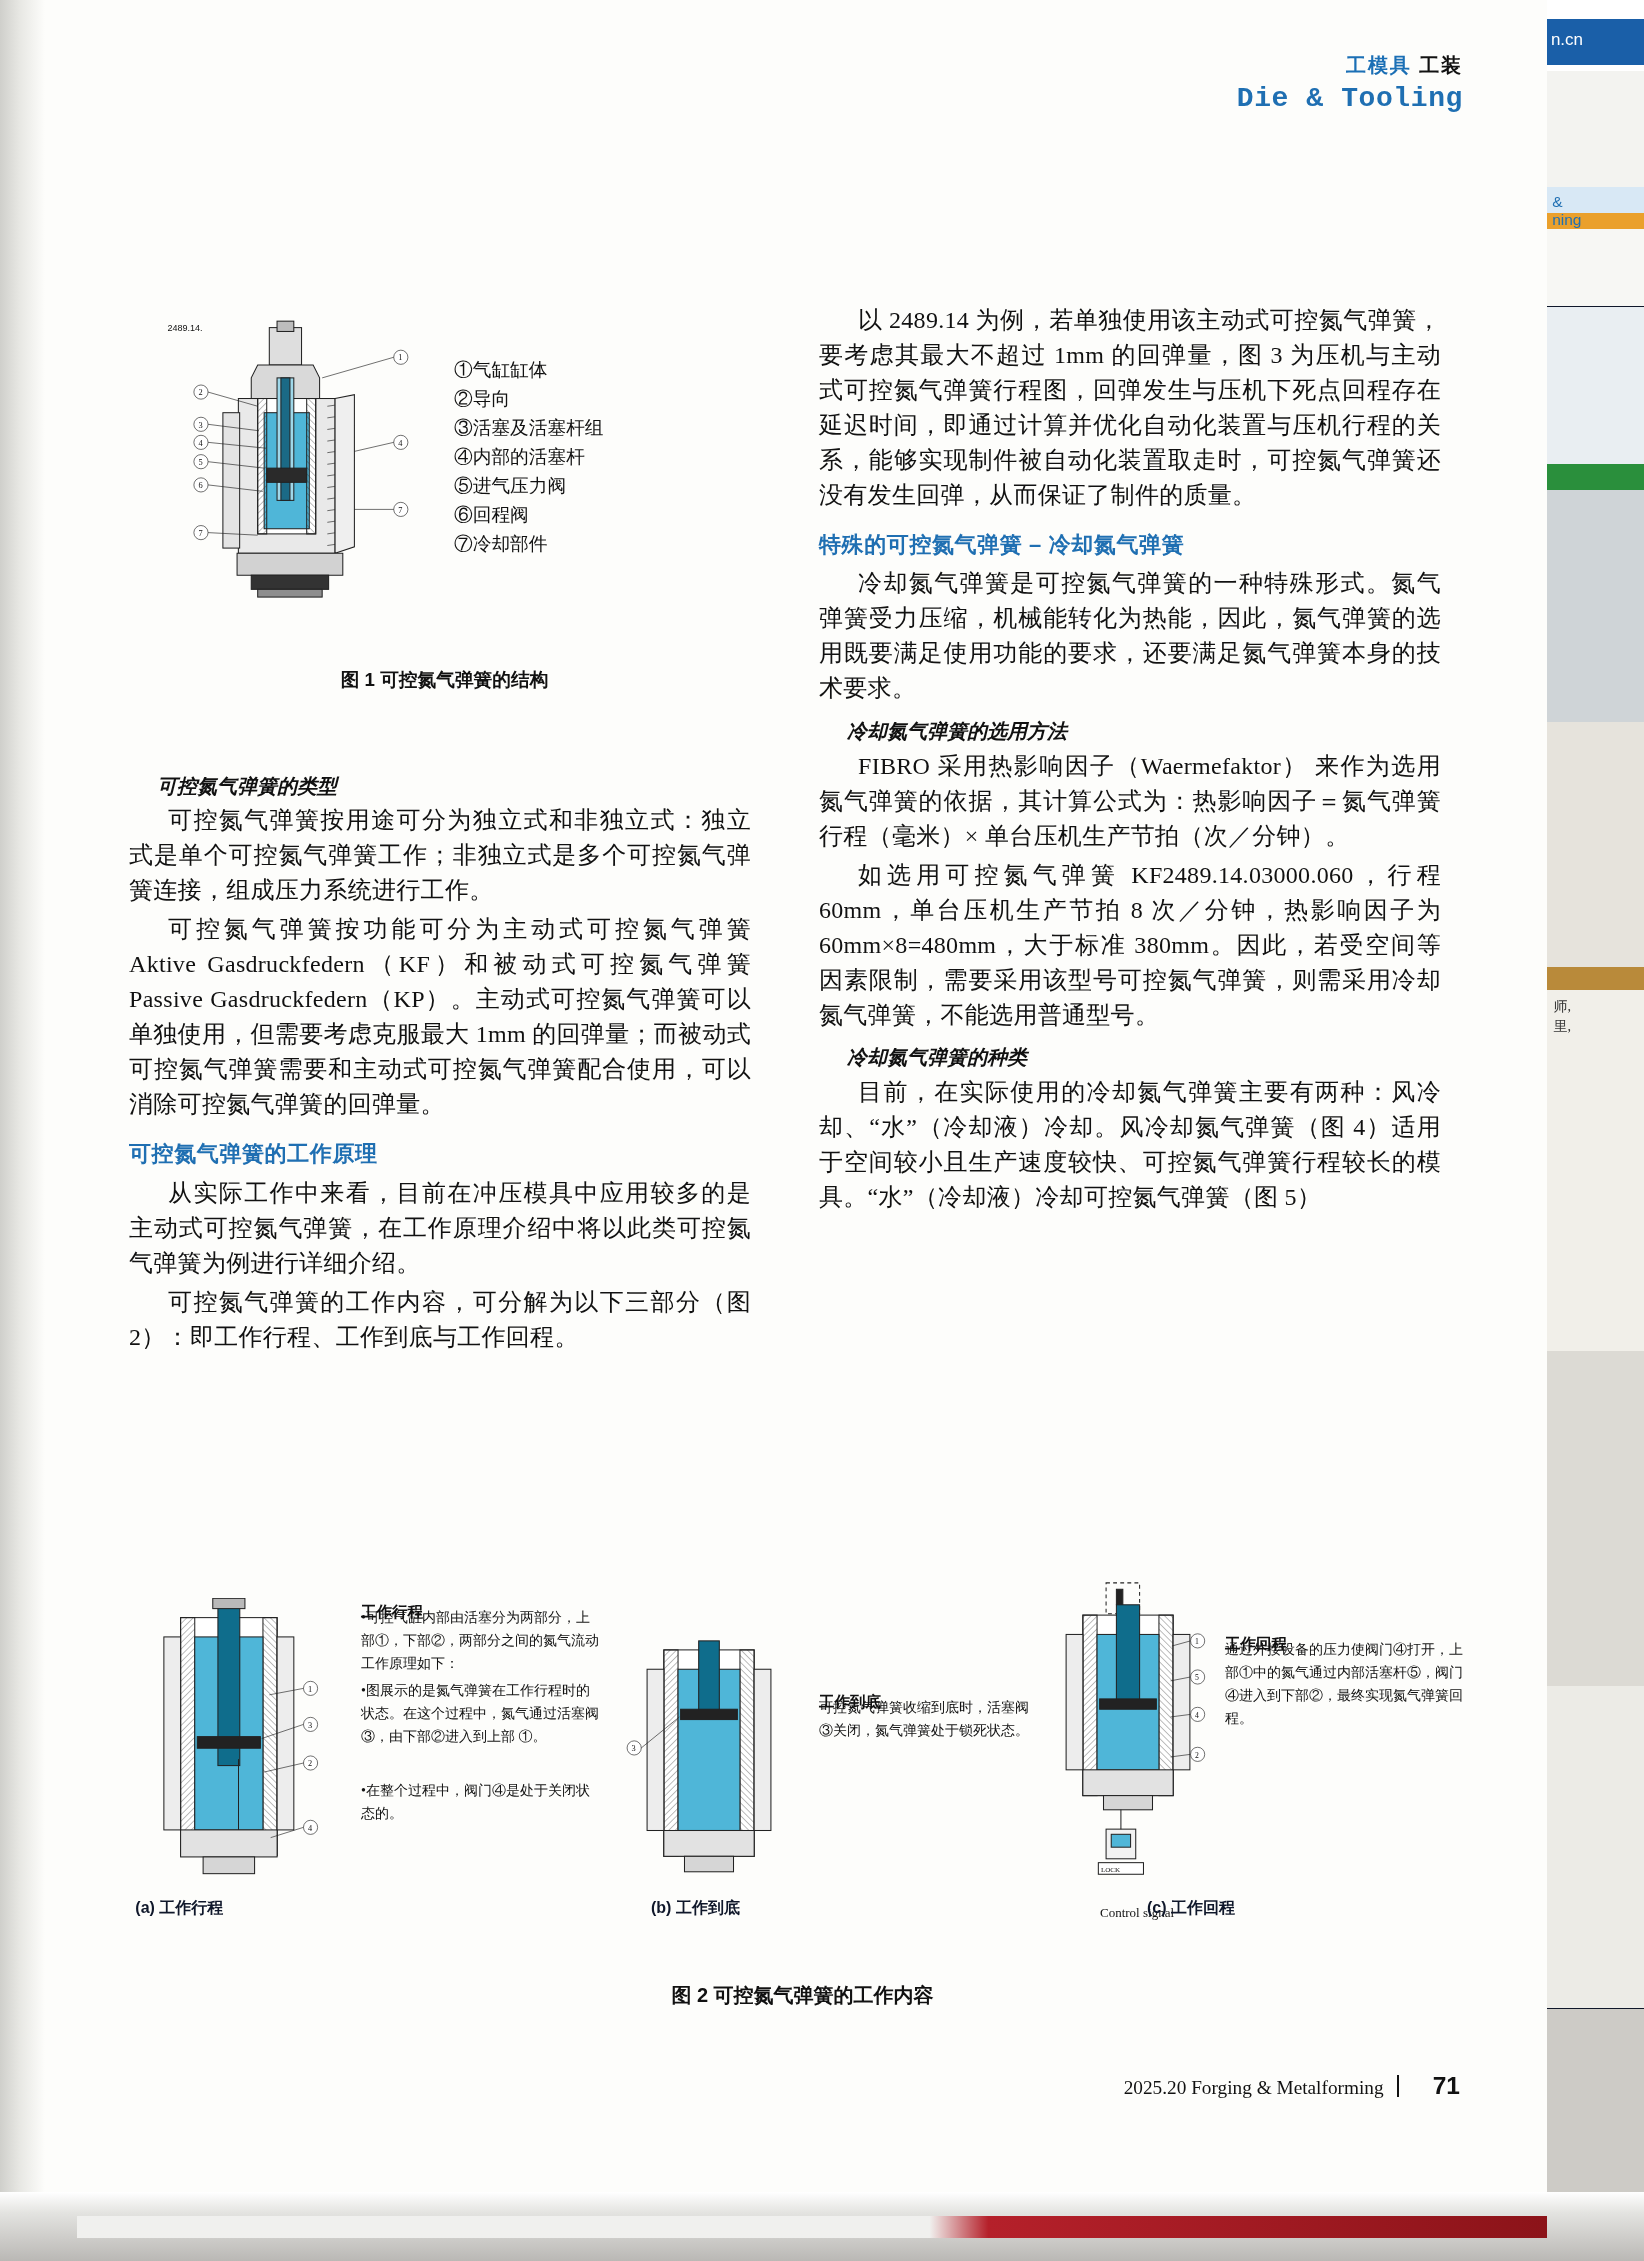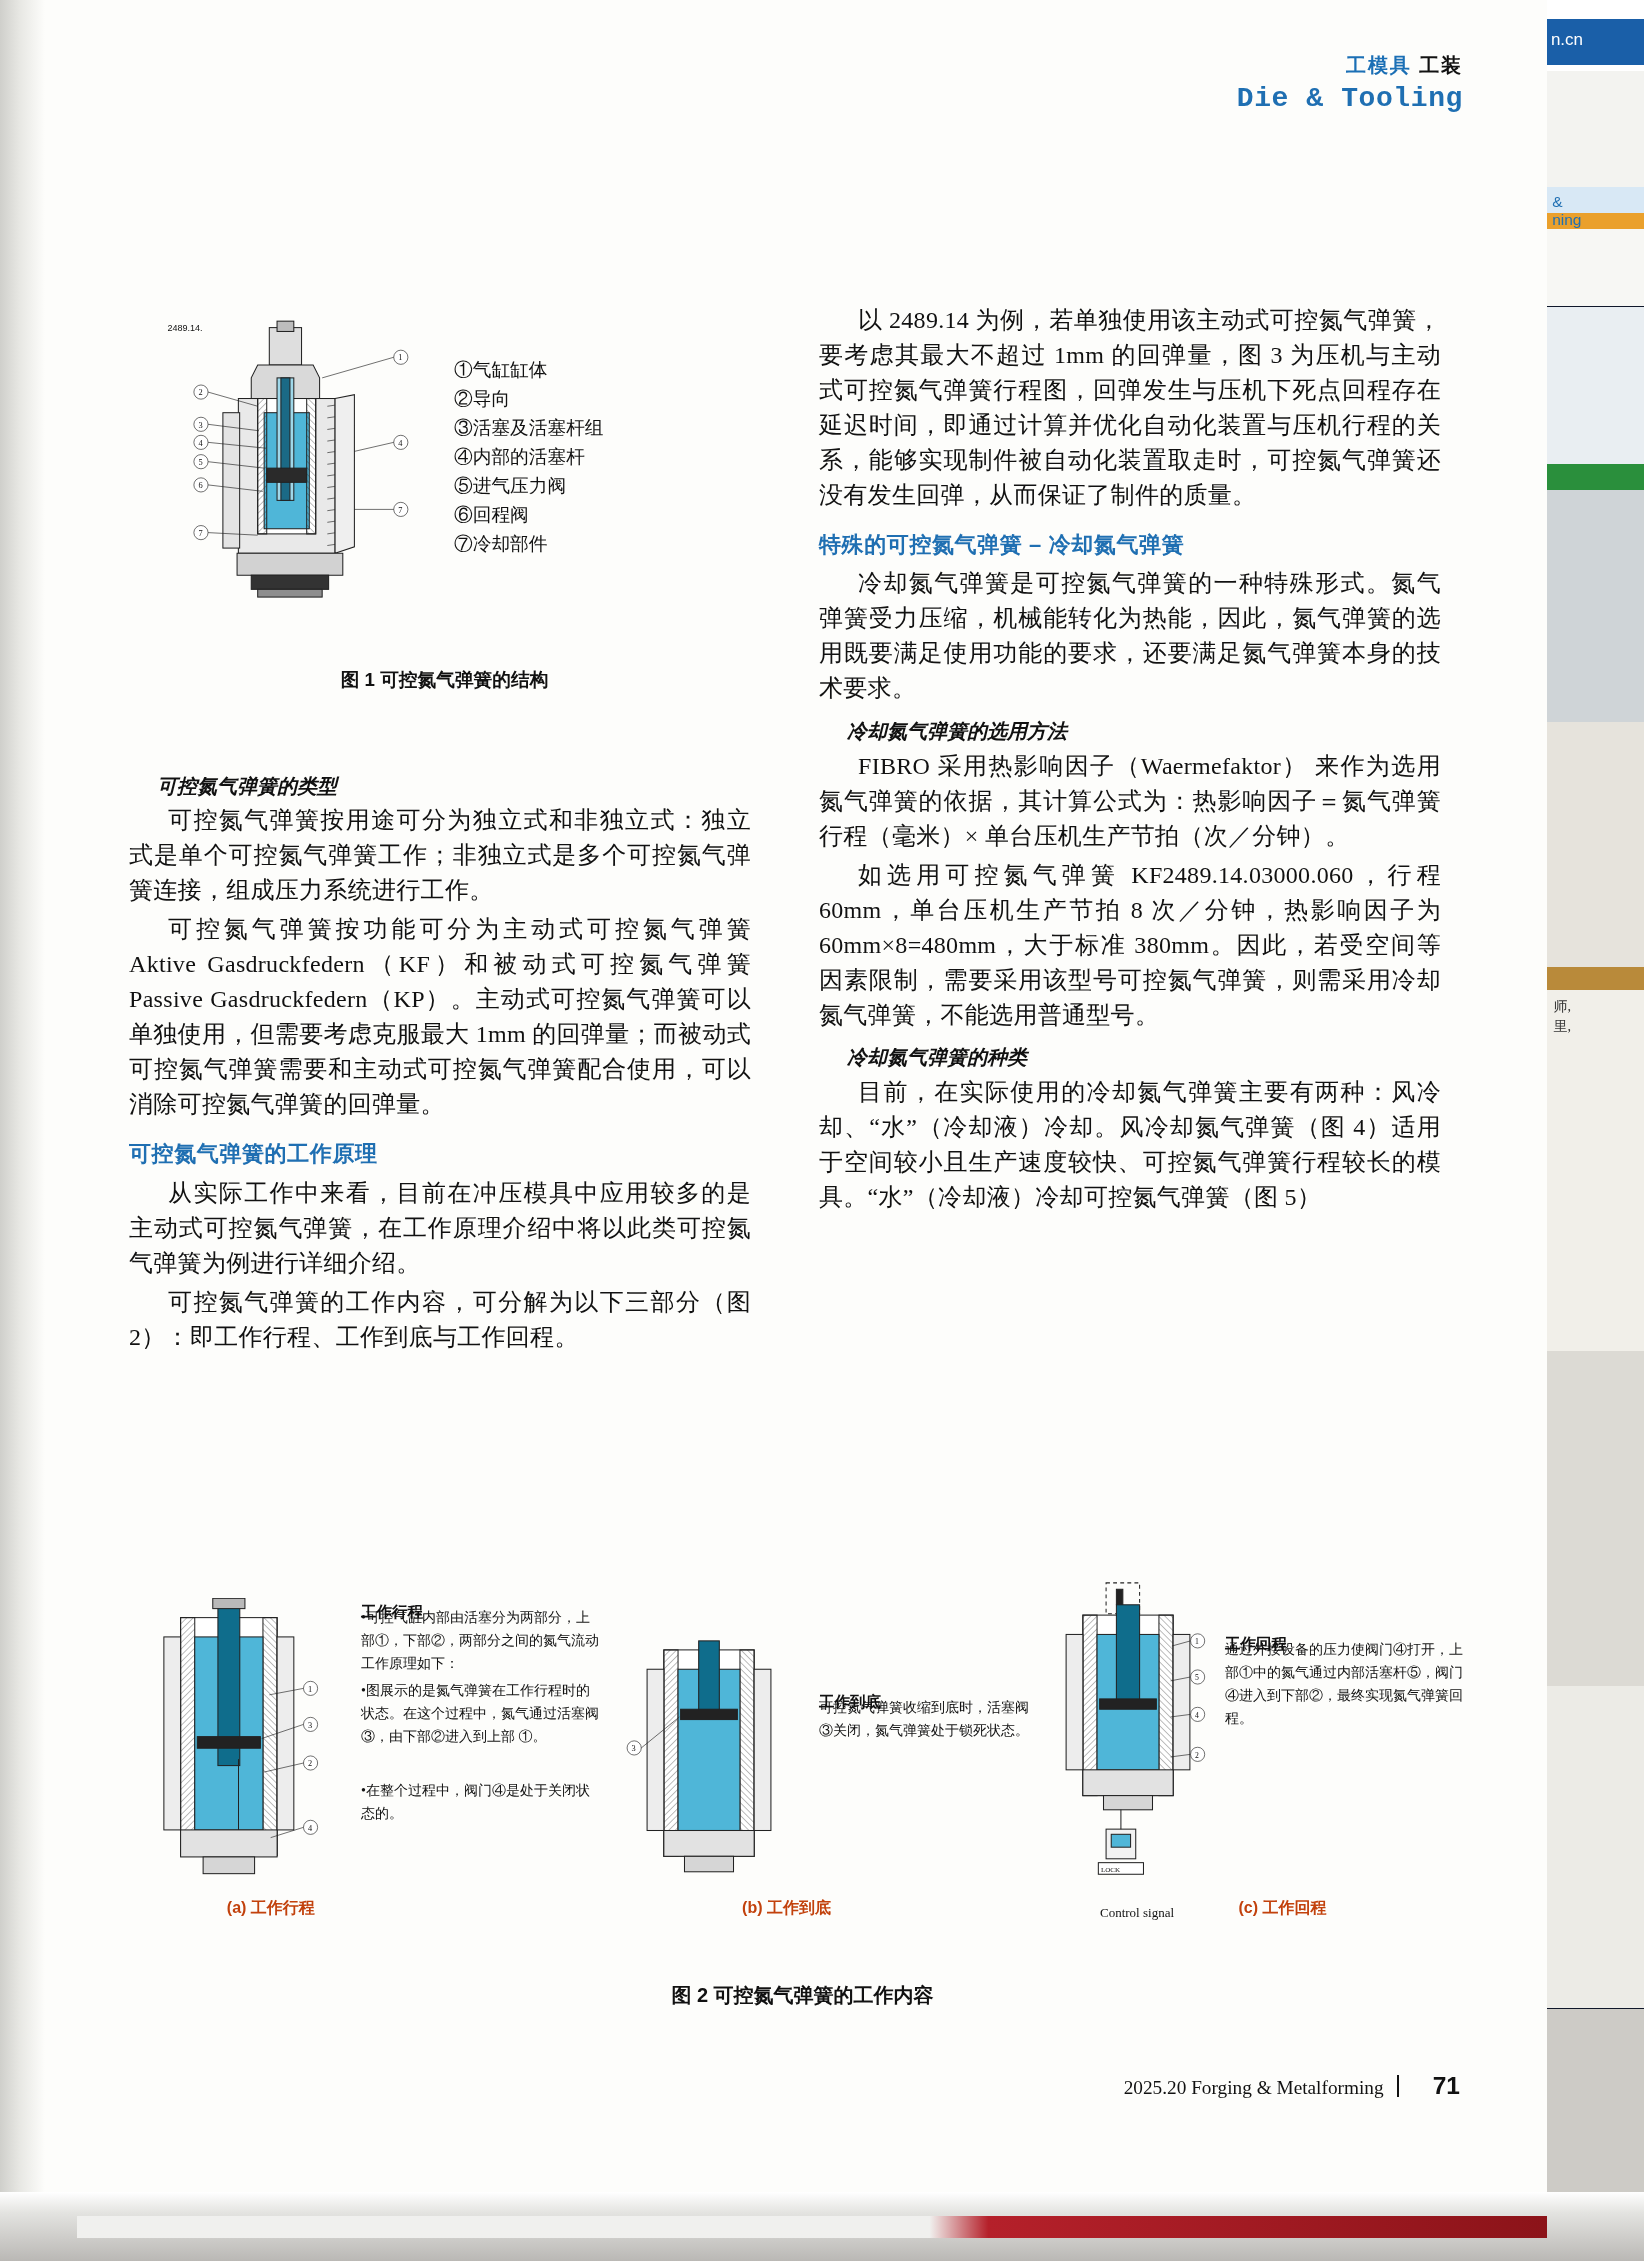--- a/index.html
+++ b/index.html
@@ -81,21 +81,21 @@
   #fig1cap{position:absolute;left:161px;top:667px;width:567px;}
   
   #fig2{position:absolute;left:116px;top:1566px;width:1373px;height:400px;}
   .f2text{
     position:absolute;font-family:"Liberation Serif",serif;
     font-size:14px;line-height:23px;color:#111;
   }
   .f2title{font-weight:bold;font-size:15.5px;margin-top:21px;}
   .f2sub{
     position:absolute;font-family:"Liberation Sans",sans-serif;
-    font-size:16px;font-weight:bold;color:#c2410c;text-align:center;
+    font-size:16px;font-weight:bold;color:#0f172a;
   }
   #fig2cap{position:absolute;left:116px;top:1982px;width:1373px;}
   
   #footer{
     position:absolute;right:113px;top:2072px;
     font-family:"Liberation Serif",serif;font-size:19.3px;color:#111;
   }
   #footer .pg{
     font-family:"Liberation Sans",sans-serif;
     font-weight:bold;font-size:24.5px;margin-left:17px;

